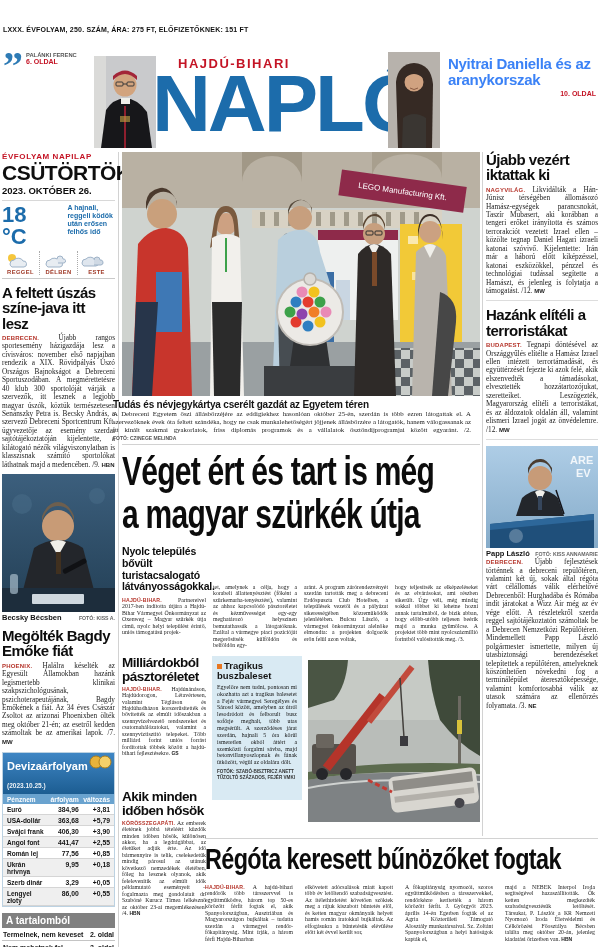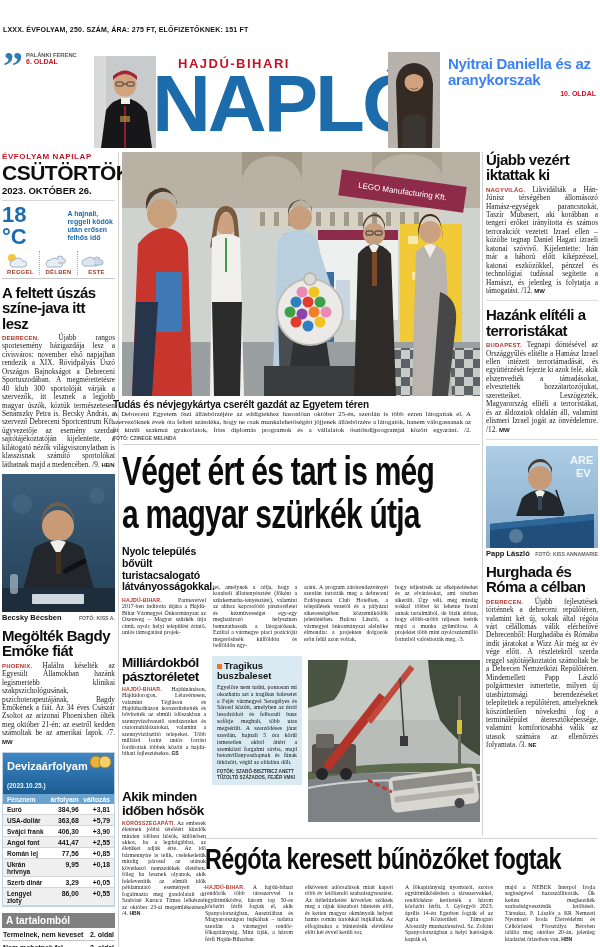--- a/index.html
+++ b/index.html
@@ -23,21 +23,21 @@
   .hrule{height:1px;background:#d2d2d2;}
 
   
   .sidebar{left:2px;top:152px;width:113px;}
   .sb-label{font:bold 8px "Liberation Sans",sans-serif;color:#c41425;letter-spacing:.6px;}
   .sb-day{font:bold 21px/1 "Liberation Sans",sans-serif;letter-spacing:-.5px;color:#0e0e0e;margin-top:1px;}
   .sb-date{font:bold 9.5px "Liberation Sans",sans-serif;margin-top:2px;color:#0e0e0e;}
   .wx{margin-top:4px;border-top:1px solid #d8d8d8;padding-top:3px;}
   .wx-temp{font:bold 22px/1 "Liberation Sans",sans-serif;color:#1c6cab;}
   .wx-desc{font:bold 7px/1.15 "Liberation Sans",sans-serif;color:#1c6cab;width:58px;}
-  .wx-row{display:flex;align-items:center;gap:20px;}
+  .wx-row{display:flex;align-items:flex-start;gap:20px;}
   .wx-icons{display:flex;margin-top:3px;border-bottom:1px solid #c9c9c9;padding-bottom:3px;}
   .wx-cell{flex:1;text-align:center;border-left:1px dotted #aaa;}
   .wx-cell:first-child{border-left:none;}
   .wx-time{font:bold 5.8px "Liberation Sans",sans-serif;color:#a03a28;letter-spacing:.4px;}
   .h2{font:bold 15px/1.02 "Liberation Sans",sans-serif;letter-spacing:-.5px;color:#0d0d0d;margin:6px 0 3px 0;}
   .body7{font-size:7.3px;line-height:1.16;text-align:justify;color:#1c1c1c;}
   .body5{font-size:5.8px;line-height:1.12;text-align:justify;color:#1c1c1c;}
   .dateline{font:bold 6px "Liberation Sans",sans-serif;color:#b5342a;letter-spacing:.2px;}
   .dl5{font-size:5.2px;}
   .slug{font:bold 6px "Liberation Sans",sans-serif;color:#222;}
@@ -65,21 +65,21 @@
   .toc-page{font-weight:bold;}
 
   
   .main-cap-title{font:bold 10px "Liberation Sans",sans-serif;letter-spacing:-.2px;}
   .main-cap-text{font-size:6.8px;line-height:1.2;text-align:justify;margin-top:1px;color:#1c1c1c;}
   .cap-credit2{font:bold 5px "Liberation Sans",sans-serif;color:#555;white-space:nowrap;}
   .headline{font:bold 40px/1.08 "Liberation Sans",sans-serif;color:#0c0c0c;letter-spacing:-1px;
             width:478px;transform:scaleX(.75);transform-origin:left top;}
   .subhead{font:bold 10.5px/1.12 "Liberation Sans",sans-serif;letter-spacing:-.2px;color:#0d0d0d;}
   .h3{font:bold 13.5px/1.02 "Liberation Sans",sans-serif;letter-spacing:-.5px;color:#0d0d0d;margin-bottom:2px;}
-  .busbox{background:#d9eaf3;padding:5px 5px 4px 5px;}
+  .busbox{background:#d9eaf3;padding:5px 5px 19px 5px;}
   .busbox-title{font:bold 9.5px/1.05 "Liberation Sans",sans-serif;}
   .bullet{display:inline-block;width:5px;height:5px;background:#e87722;margin-right:2px;}
   .busbox-text{font:5.9px/1.16 "Liberation Serif",serif;text-align:justify;margin-top:3px;}
   .busbox-credit{font:bold 4.6px "Liberation Sans",sans-serif;color:#333;margin-top:3px;line-height:1.3;}
   .bigbottom{font:bold 30px/1 "Liberation Sans",sans-serif;color:#0c0c0c;letter-spacing:-.8px;
              width:504px;transform:scaleX(.78);transform-origin:left top;}
 
   svg{display:block;}
 </style>
 </head>
@@ -502,17 +502,16 @@
         <polygon points="4,78 108,68 108,74 4,84" fill="#2d679a"></polygon>
         <circle cx="30" cy="90" r="7" fill="#ffffff" opacity=".25"></circle>
         <line x1="70" y1="44" x2="78" y2="68" stroke="#14141a" stroke-width="1.5"></line>
       </svg>
       <div class="photocap">
         <span class="cap-name">Papp László</span>
         <span class="cap-credit">FOTÓ: KISS ANNAMARIE</span>
       </div>
     </div>
 
-    <div class="h2">Hurghada és Róma a célban</div>
     <p class="body7" style="margin:0;"><span class="dateline">DEBRECEN.</span> <span>Újabb fejlesztések történnek a debreceni repülőtéren, valamint két új, sokak által régóta várt célállomás válik elérhetővé Debrecenből: Hurghadába és Rómába indít járatokat a Wizz Air még az év vége előtt. A részletekről szerda reggel sajtótájékoztatón számoltak be a Debrecen Nemzetközi Repülőtéren. Mindemellett Papp László polgármester ismertette, milyen új utasbiztonsági berendezéseket telepítettek a repülőtéren, amelyeknek köszönhetően növekedni fog a terminálépület áteresztőképessége, valamint komfortosabbá válik az utasok számára az ellenőrzés folyamata. /3.</span> <span class="slug">NE</span></p>
   </div>
 
 </div>
 
 </body></html>

